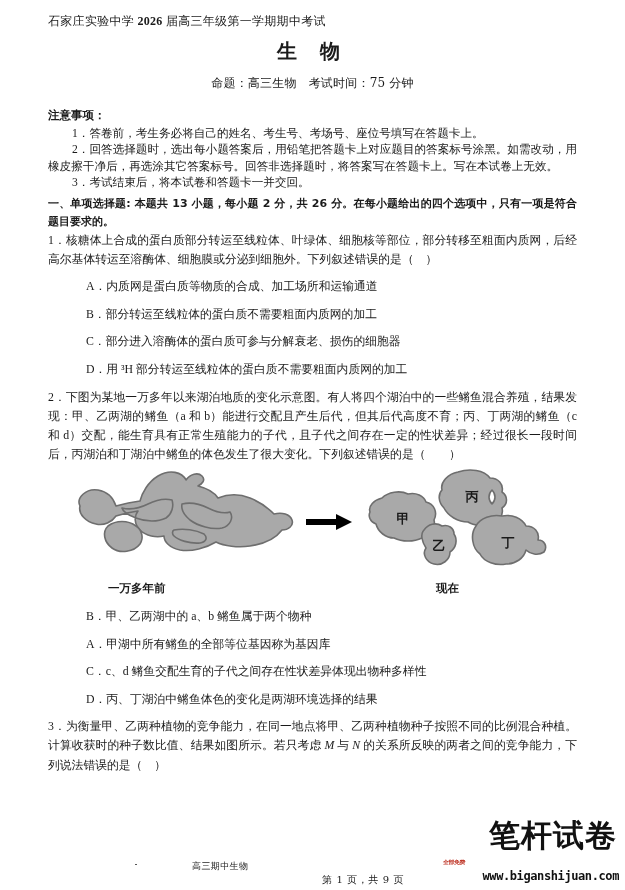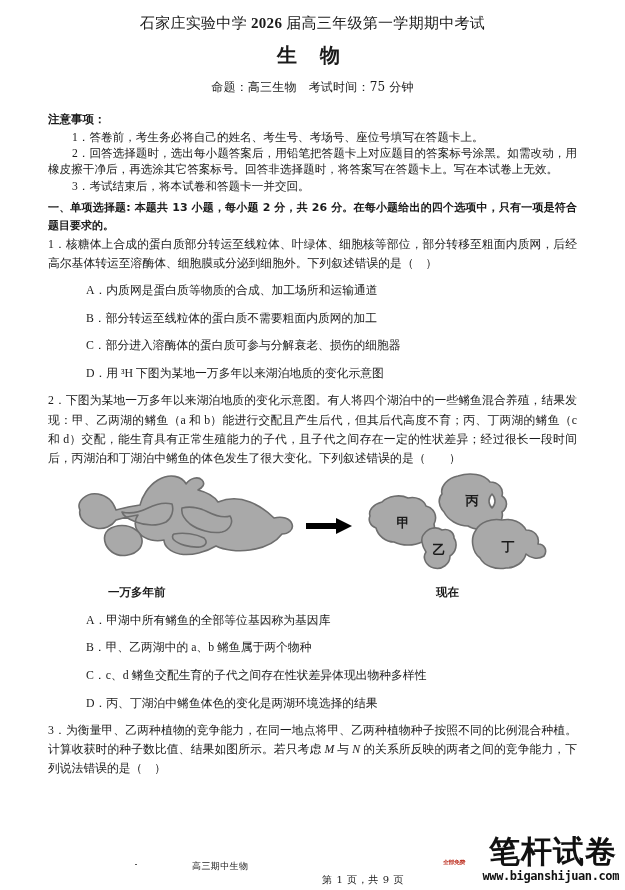--- a/index.html
+++ b/index.html
@@ -18,22 +18,22 @@
   .page {
     position: relative;
     width: 625px;
     height: 890px;
     box-sizing: border-box;
     padding: 0 48px;
   }
 
   
   .doc-title {
-    text-align: center;
-    font-size: 15px;
+    text-align: left;
+    font-size: 12px;
     letter-spacing: 0.3px;
     margin: 14px 0 0 0;
     line-height: 1.3;
     white-space: nowrap;
   }
   .doc-title .year {
     font-weight: bold;
     font-family: "Liberation Serif", serif;
   }
   .doc-subject {
@@ -164,21 +164,21 @@
   .watermark {
     position: absolute;
     right: 6px;
     bottom: 8px;
     width: 178px;
     height: 62px;
   }
   .wm-cn {
     position: absolute;
     right: 2px;
-    top: 16px;
+    top: 0;
     font-size: 31px;
     font-weight: bold;
     letter-spacing: 1px;
     color: #111;
     font-family: "DejaVu Sans", "Liberation Sans", sans-serif;
     line-height: 1;
   }
   .wm-url {
     position: absolute;
     right: 0;
@@ -222,21 +222,21 @@
   </div>
 
   <div class="section-head">一、单项选择题: 本题共 13 小题，每小题 2 分，共 26 分。在每小题给出的四个选项中，只有一项是符合题目要求的。</div>
 
   <div class="question">
     <p class="q-stem"><span>1．</span><span>核糖体上合成的蛋白质部分转运至线粒体、叶绿体、细胞核等部位，部分转移至粗面内质网，后经高尔基体转运至溶酶体、细胞膜或分泌到细胞外。下列叙述错误的是（　）</span></p>
     <div class="q-options">
       <p class="q-option">A．内质网是蛋白质等物质的合成、加工场所和运输通道</p>
       <p class="q-option">B．部分转运至线粒体的蛋白质不需要粗面内质网的加工</p>
       <p class="q-option">C．部分进入溶酶体的蛋白质可参与分解衰老、损伤的细胞器</p>
-      <p class="q-option">D．用 ³H 下图为某地一万多年以来湖泊地质的变化示意图</p>
+      <p class="q-option">D．用 ³H 部分转运至线粒体的蛋白质不需要粗面内质网的加工</p>
     </div>
   </div>
 
   <div class="question">
     <p class="q-stem"><span>2．</span><span>下图为某地一万多年以来湖泊地质的变化示意图。有人将四个湖泊中的一些鳉鱼混合养殖，结果发现：甲、乙两湖的鳉鱼（a 和 b）能进行交配且产生后代，但其后代高度不育；丙、丁两湖的鳉鱼（c 和 d）交配，能生育具有正常生殖能力的子代，且子代之间存在一定的性状差异；经过很长一段时间后，丙湖泊和丁湖泊中鳉鱼的体色发生了很大变化。下列叙述错误的是（　　）</span></p>
 
     <div class="figure">
       <svg width="470" height="112" viewBox="0 0 470 112">
         <g fill="#a9a9a9" stroke="#6e6e6e" stroke-width="1.6" stroke-linejoin="round">
 
@@ -356,22 +356,22 @@
         </g>
       </svg>
     </div>
 
     <div class="fig-captions">
       <span class="fig-cap left">一万多年前</span>
       <span class="fig-cap right">现在</span>
     </div>
 
     <div class="q-options">
+      <p class="q-option">B．甲、乙两湖中的 a、b 鳉鱼属于两个物种</p>
       <p class="q-option">A．甲湖中所有鳉鱼的全部等位基因称为基因库</p>
-      <p class="q-option">B．甲、乙两湖中的 a、b 鳉鱼属于两个物种</p>
       <p class="q-option">C．c、d 鳉鱼交配生育的子代之间存在性状差异体现出物种多样性</p>
       <p class="q-option">D．丙、丁湖泊中鳉鱼体色的变化是两湖环境选择的结果</p>
     </div>
   </div>
 
   <div class="question">
     <p class="q-stem"><span>3．</span><span>为衡量甲、乙两种植物的竞争能力，在同一地点将甲、乙两种植物种子按照不同的比例混合种植。计算收获时的种子数比值、结果如图所示。若只考虑 </span><span class="ital">M</span><span> 与 </span><span class="ital">N</span><span> 的关系所反映的两者之间的竞争能力，下列说法错误的是（　）</span></p>
   </div>
 
   <div class="footer">

